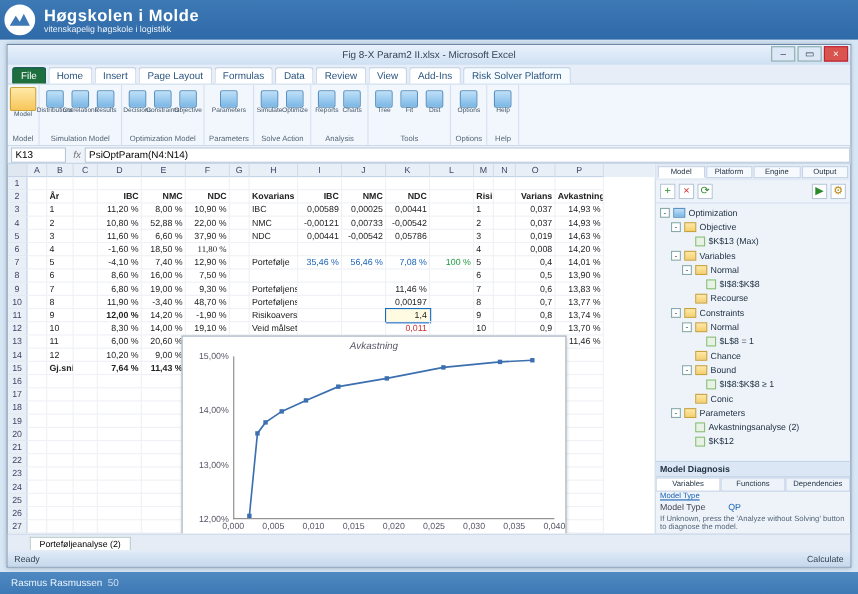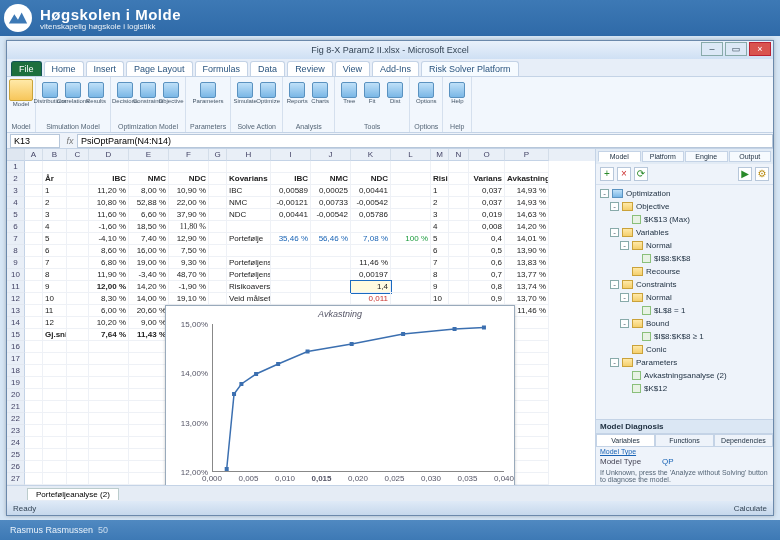--- a/index.html
+++ b/index.html
@@ -818,21 +818,21 @@
               <rect x="93.54999999999998" y="25.500000000000036" width="4" height="4" fill="#3b6fb0"></rect>
               <rect x="137.65" y="18.00000000000001" width="4" height="4" fill="#3b6fb0"></rect>
               <rect x="189.09999999999997" y="7.9999999999999645" width="4" height="4" fill="#3b6fb0"></rect>
               <rect x="240.55" y="2.9999999999999822" width="4" height="4" fill="#3b6fb0"></rect>
               <rect x="269.95" y="1.5000000000000142" width="4" height="4" fill="#3b6fb0"></rect>
             </svg>
         <div class="xticks" id="xticks">
               <div class="xtick" style="left: 0%;">0,000</div>
               <div class="xtick" style="left: 12.5%;">0,005</div>
               <div class="xtick" style="left: 25%;">0,010</div>
-              <div class="xtick" style="left: 37.5%; font-weight: bold;">0,015</div>
+              <div class="xtick" style="left: 37.5%;">0,015</div>
               <div class="xtick" style="left: 50%;">0,020</div>
               <div class="xtick" style="left: 62.5%;">0,025</div>
               <div class="xtick" style="left: 75%;">0,030</div>
               <div class="xtick" style="left: 87.5%;">0,035</div>
               <div class="xtick" style="left: 100%;">0,040</div>
             </div>
 
       </div>
     </div>
 
@@ -895,20 +895,25 @@
               <div class="tw">-</div>
               <div class="tfolder"></div>
               <span>Normal</span>
             </div>
             <div class="tnode" style="padding-left: 32px;">
               <div class="tw" style="visibility: hidden;"></div>
               <div class="tleaf"></div>
               <span>$L$8 = 1</span>
             </div>
             <div class="tnode" style="padding-left: 22px;">
+              <div class="tw" style="visibility: hidden;"></div>
+              <div class="tfolder"></div>
+              <span>Chance</span>
+            </div>
+            <div class="tnode" style="padding-left: 22px;">
               <div class="tw">-</div>
               <div class="tfolder"></div>
               <span>Bound</span>
             </div>
             <div class="tnode" style="padding-left: 32px;">
               <div class="tw" style="visibility: hidden;"></div>
               <div class="tleaf"></div>
               <span>$I$8:$K$8 ≥ 1</span>
             </div>
             <div class="tnode" style="padding-left: 22px;">

